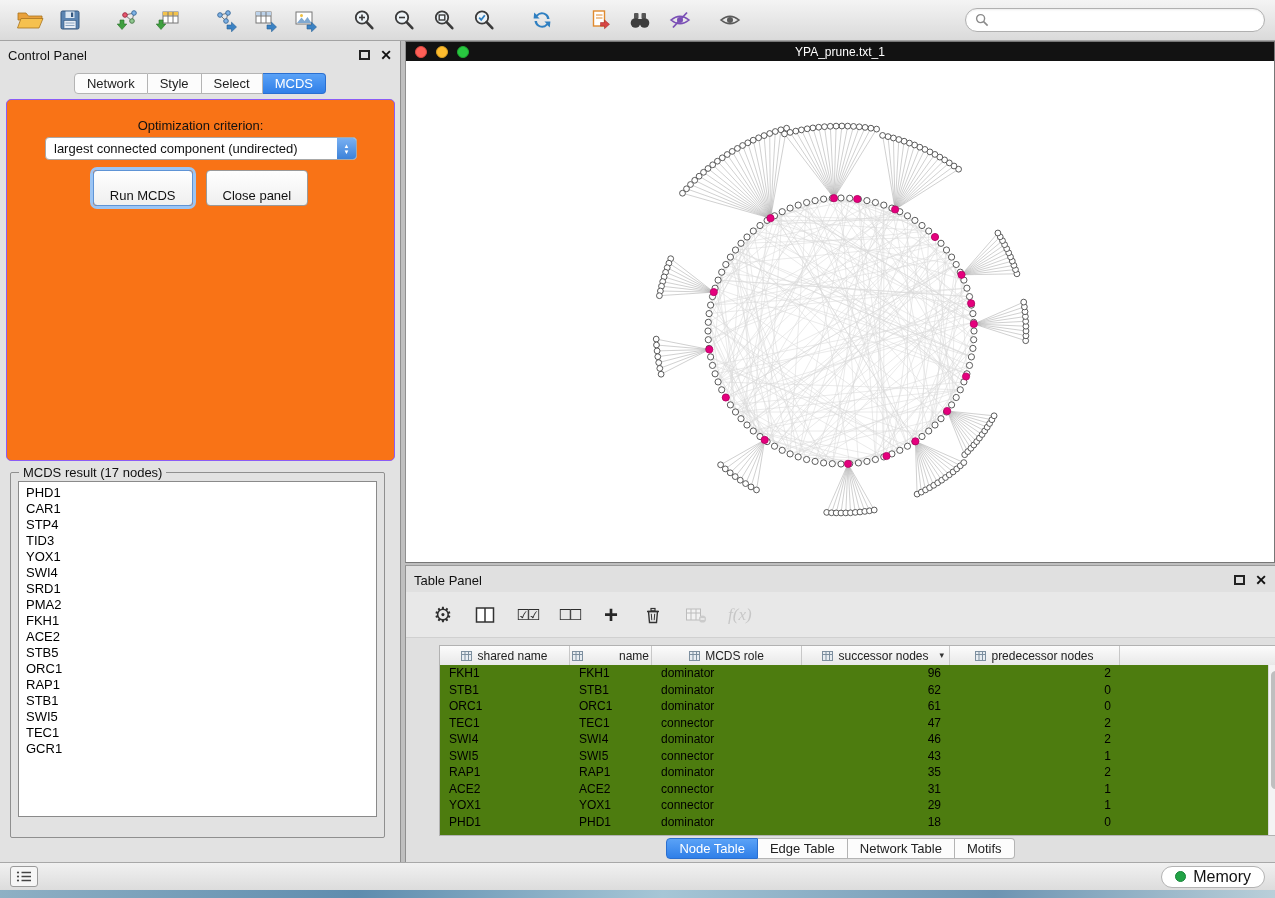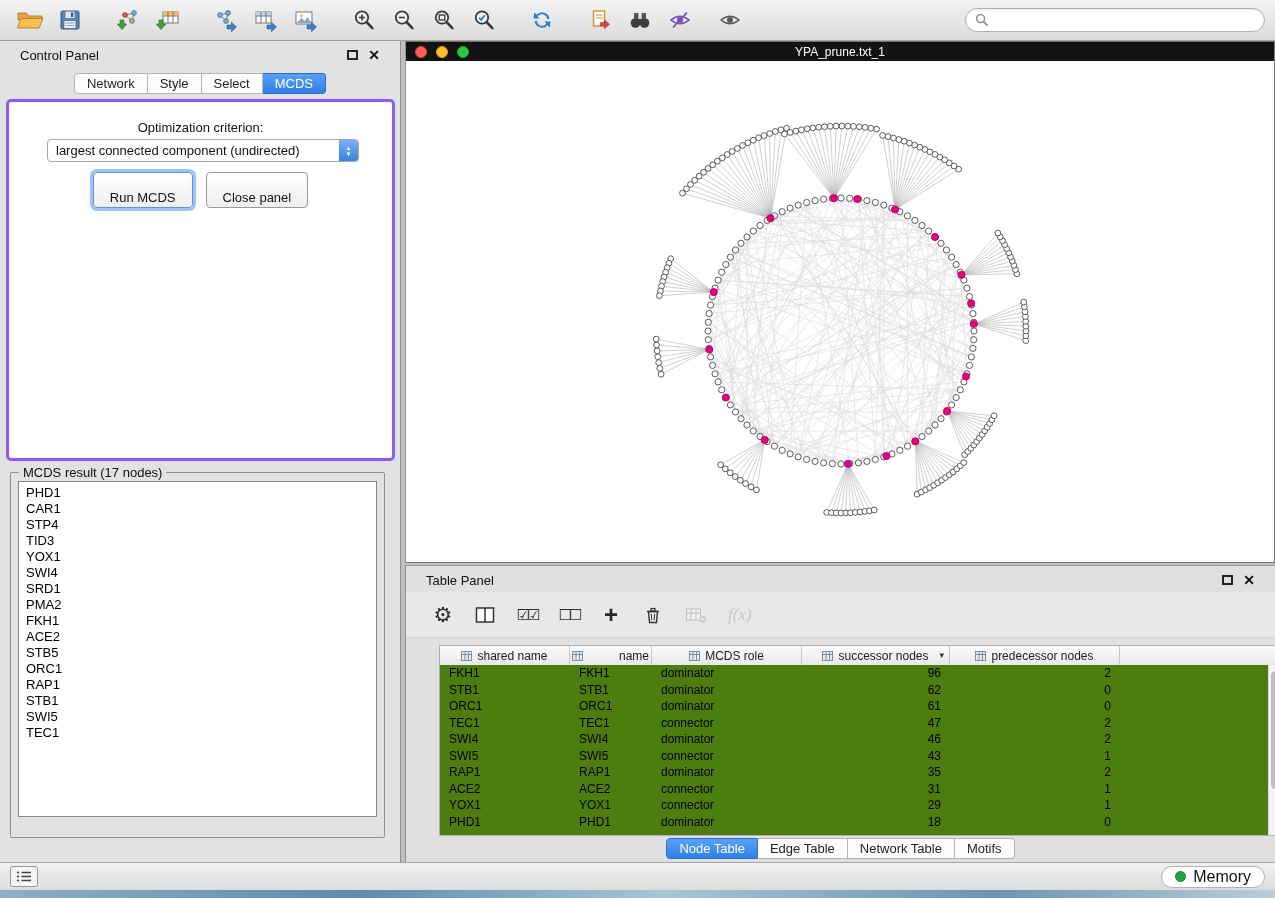--- a/index.html
+++ b/index.html
@@ -10,30 +10,30 @@
 
 .toolbar{position:absolute;left:0;top:0;width:1275px;height:41px;background:linear-gradient(#f4f4f4,#dadada);border-bottom:1px solid #a3a3a3;display:flex;align-items:center;padding:0 10px;}
 .tbtn{width:40px;height:34px;display:flex;align-items:center;justify-content:center;background:transparent;border:none;cursor:pointer;}
 .tb-gap{width:18px;}
 .tb-gap-sm{width:10px;}
 .search-box{margin-left:auto;width:300px;height:24px;border:1px solid #b0b0b0;border-radius:13px;background:#fff;display:flex;align-items:center;padding:0 9px;box-shadow:inset 0 1px 2px rgba(0,0,0,.08);}
 .search-box input{border:none;outline:none;flex:1;font-size:12px;background:transparent;margin-left:5px;font-family:"Liberation Sans",sans-serif;}
 
 
 .control-panel{position:absolute;left:0;top:41px;width:401px;height:821px;background:#e2e2e2;border-right:1px solid #8f8f8f;}
-.panel-title-row{height:28px;display:flex;align-items:center;padding:0 20px;font-size:13px;color:#111;}
+.panel-title-row{height:28px;display:flex;align-items:center;padding:0 8px;font-size:13px;color:#111;}
 .panel-title-icons{margin-left:auto;display:flex;gap:10px;align-items:center;}
 .float-ico{width:11px;height:10px;border:2px solid #222;display:inline-block;}
 .close-ico{font-size:14px;font-weight:bold;color:#111;line-height:1;cursor:pointer;}
 .cp-tabs{display:flex;justify-content:center;margin-top:4px;position:relative;z-index:2;}
 .seg-tab{font-size:13px;height:21px;padding:2px 12px;background:#fcfcfc;border:1px solid #b4b4b4;border-left:none;color:#222;cursor:pointer;font-family:"Liberation Sans",sans-serif;}
 .seg-tab:first-child{border-left:1px solid #b4b4b4;border-radius:4px 0 0 4px;}
 .seg-tab:last-child{border-radius:0 4px 4px 0;}
 .seg-tab.selected{background:linear-gradient(#5aa2f7,#2f7fe8);color:#fff;border-color:#2a6fd0;}
-.cp-inner{position:absolute;left:6px;top:58px;width:389px;height:362px;background:#ffffff;border:3px solid #8b5cf6;border-radius:5px;}
+.cp-inner{position:absolute;left:6px;top:58px;width:389px;height:362px;background:#f97316;border:1px solid #8b5cf6;border-radius:5px;}
 .opt-label{text-align:center;font-size:13px;color:#111;margin-top:18px;}
 .dropdown{position:absolute;left:38px;top:37px;width:312px;height:23px;background:#fff;border:1px solid #a8a8a8;border-radius:4px;display:flex;align-items:center;font-size:13px;color:#111;padding-left:8px;cursor:pointer;}
 .dd-stepper{margin-left:auto;width:19px;height:21px;background:linear-gradient(#79b0f2,#3c82d9);border-radius:0 3px 3px 0;display:flex;flex-direction:column;align-items:center;justify-content:center;color:#fff;font-size:6px;line-height:6px;}
 .btn-row{position:absolute;left:0;top:70px;width:100%;display:flex;justify-content:center;gap:13px;}
 .pbtn{font-size:13px;height:24px;padding:17px 16px;background:linear-gradient(#ffffff,#efefef);border:1px solid #9a9a9a;border-radius:4px;color:#111;cursor:pointer;font-family:"Liberation Sans",sans-serif;}
 .pbtn.focused{box-shadow:0 0 0 3px #9cc5f4;border-color:#5f94d6;}
 .result-box{position:absolute;left:10px;top:424px;width:375px;height:373px;border:1px solid #8f8f8f;border-radius:2px;background:transparent;}
 .result-box legend{font-size:13px;color:#111;margin-left:8px;padding:0 4px;}
 .result-list{margin:1px 7px 8px 7px;height:336px;background:#fff;border:1px solid #8a8a8a;padding:3px 7px;font-size:13px;line-height:16px;color:#000;overflow:hidden;}
 
@@ -268,20 +268,21 @@
           <div>SRD1</div>
           <div>PMA2</div>
           <div>FKH1</div>
           <div>ACE2</div>
           <div>STB5</div>
           <div>ORC1</div>
           <div>RAP1</div>
           <div>STB1</div>
           <div>SWI5</div>
           <div>TEC1</div>
+          <div>GCR1</div>
         </div>
     </fieldset>
   </div>
 
   <div class="net-window">
     <div class="net-titlebar">
       <span class="tl red"></span>
       <span class="tl yellow"></span>
       <span class="tl green"></span>
       <span>YPA_prune.txt_1</span>

